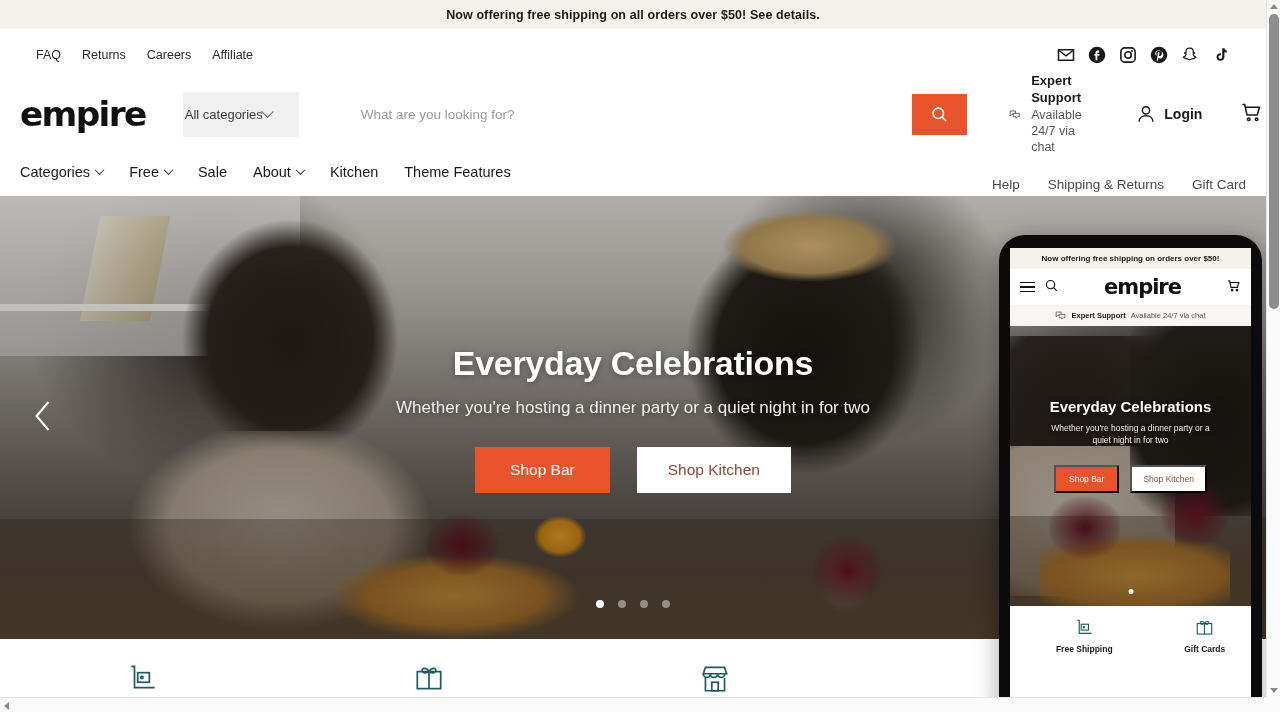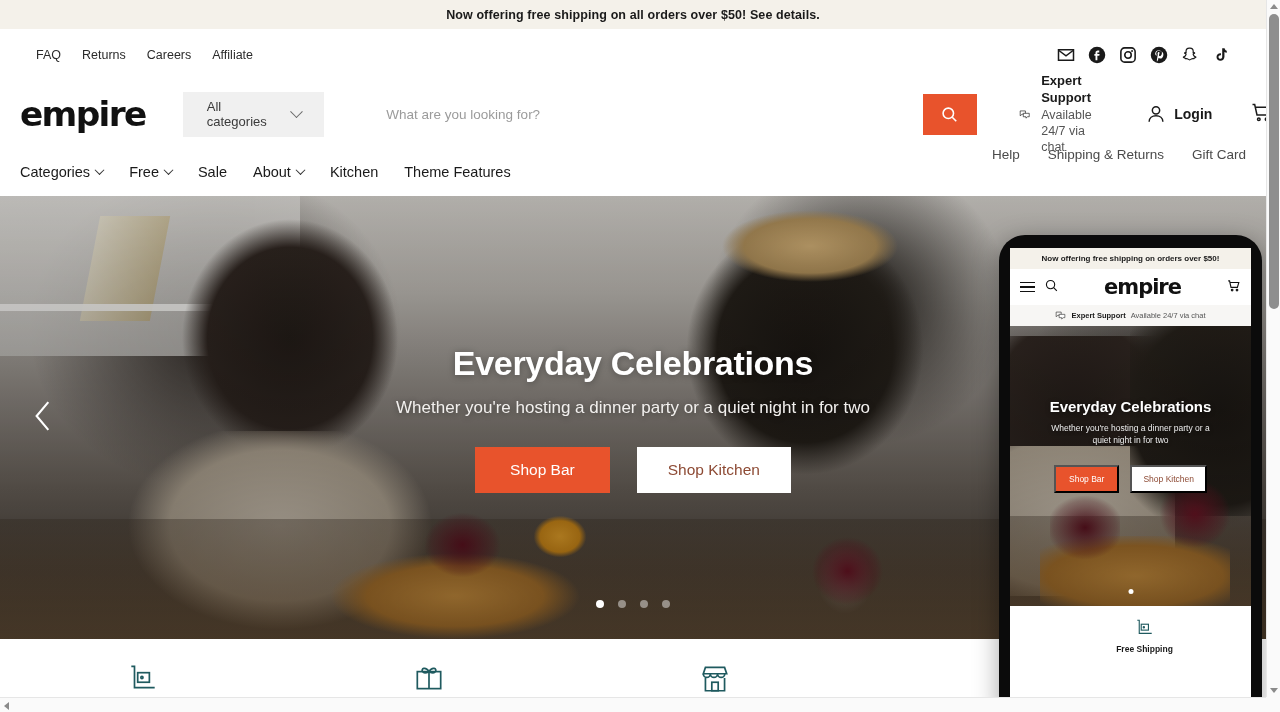--- a/index.html
+++ b/index.html
@@ -32,21 +32,21 @@
   
   .header { height: 66px; display: flex; align-items: center; padding: 0 20px; background: #fff; }
   .logo {
     font-size: 33px; font-weight: 700; letter-spacing: -1.6px;
     color: #111; font-family: "DejaVu Sans", sans-serif;
     transform: scaleX(1.04); transform-origin: left center;
   }
   .searchwrap { display: flex; align-items: center; margin-left: 42px; height: 41px; }
   .cat-select {
     height: 45px; background: #f0f0f0; display: flex; align-items: center;
-    gap: 9px; padding: 0 24px; min-width: 116px;
+    padding: 0 2px; min-width: 116px;
   }
   .cat-select .lbl { font-size: 13px; color: #3a3a3a; }
   .chev { width: 9px; height: 9px; border-right: 1.5px solid #6a6a6a; border-bottom: 1.5px solid #6a6a6a;
           transform: rotate(45deg) translate(-2px,-2px); }
   .search-input {
     width: 565px; height: 41px; border: none; background: #fff;
     padding: 0 14px; font-size: 13.5px; color: #333; outline: none; margin-left: 48px;
   }
   .search-input::placeholder { color: #9b9b9b; }
   .search-btn {
@@ -65,21 +65,21 @@
   .login span { font-size: 14px; font-weight: 700; color: #1a1a1a; }
   .cart-btn { margin-left: 37px; margin-right: 4px; }
   .cart-btn svg { width: 24px; height: 24px; stroke: #1a1a1a; fill: none; stroke-width: 1.5; }
 
   
   .nav { height: 49px; display: flex; padding: 0 20px; background: #fff; }
   .nav-left { display: flex; gap: 26px; align-items: center; }
   .nav-left .item { display: flex; align-items: center; gap: 6px; font-size: 14.5px; color: #1a1a1a; font-weight: 400; cursor: pointer; }
   .nav-left .item .cv { width: 7px; height: 7px; border-right: 1.4px solid #333; border-bottom: 1.4px solid #333; transform: rotate(45deg) translate(-1px,-1px); }
   .nav-right { margin-left: auto; display: flex; gap: 28px; }
-  .nav-right a { font-size: 13.5px; color: #4a4a4a; text-decoration: none; }
+  .nav-right a { font-size: 13.5px; color: #4a4a4a; text-decoration: none; margin-top: 30px; }
 
   
   .hero { position: relative; height: 443px; overflow: hidden; background: #5a5550; }
   .hero-bg { position: absolute; inset: 0; }
   
   .hero-bg .sky { position: absolute; inset: 0;
     background:
       radial-gradient(ellipse 300px 260px at 17% 30%, #2a2420 0%, rgba(42,36,32,0) 62%),
       radial-gradient(ellipse 250px 240px at 68% 24%, #181410 0%, rgba(24,20,16,0) 60%),
       linear-gradient(180deg, #c9c6c1 0%, #b6b2ac 22%, #8d8781 46%, #6b635b 66%, #4a423b 86%, #3a332d 100%);
@@ -423,20 +423,28 @@
         </div>
         <div class="p-features">
           <div class="p-feat">
             <svg viewBox="0 0 32 32">
                 <path d="M5 5h3v20h19"></path>
                 <rect x="11" y="11" width="11" height="9"></rect>
                 <circle cx="15" cy="15.5" r="1"></circle>
               </svg>
             <span>Free Shipping</span>
           </div>
+          <div class="p-feat">
+            <svg viewBox="0 0 32 32">
+                <rect x="5" y="10" width="22" height="16"></rect>
+                <path d="M16 10v16"></path>
+                <path d="M16 10c-3-5-8-3-6 0 1 1.6 4 1 6 0zm0 0c3-5 8-3 6 0-1 1.6-4 1-6 0z"></path>
+              </svg>
+            <span>Gift Cards</span>
+          </div>
         </div>
       </div>
     </div>
   </div>
 
   <div class="vscroll">
     <span class="varrow up"></span>
     <div class="vthumb"></div>
     <span class="varrow down"></span>
   </div>

